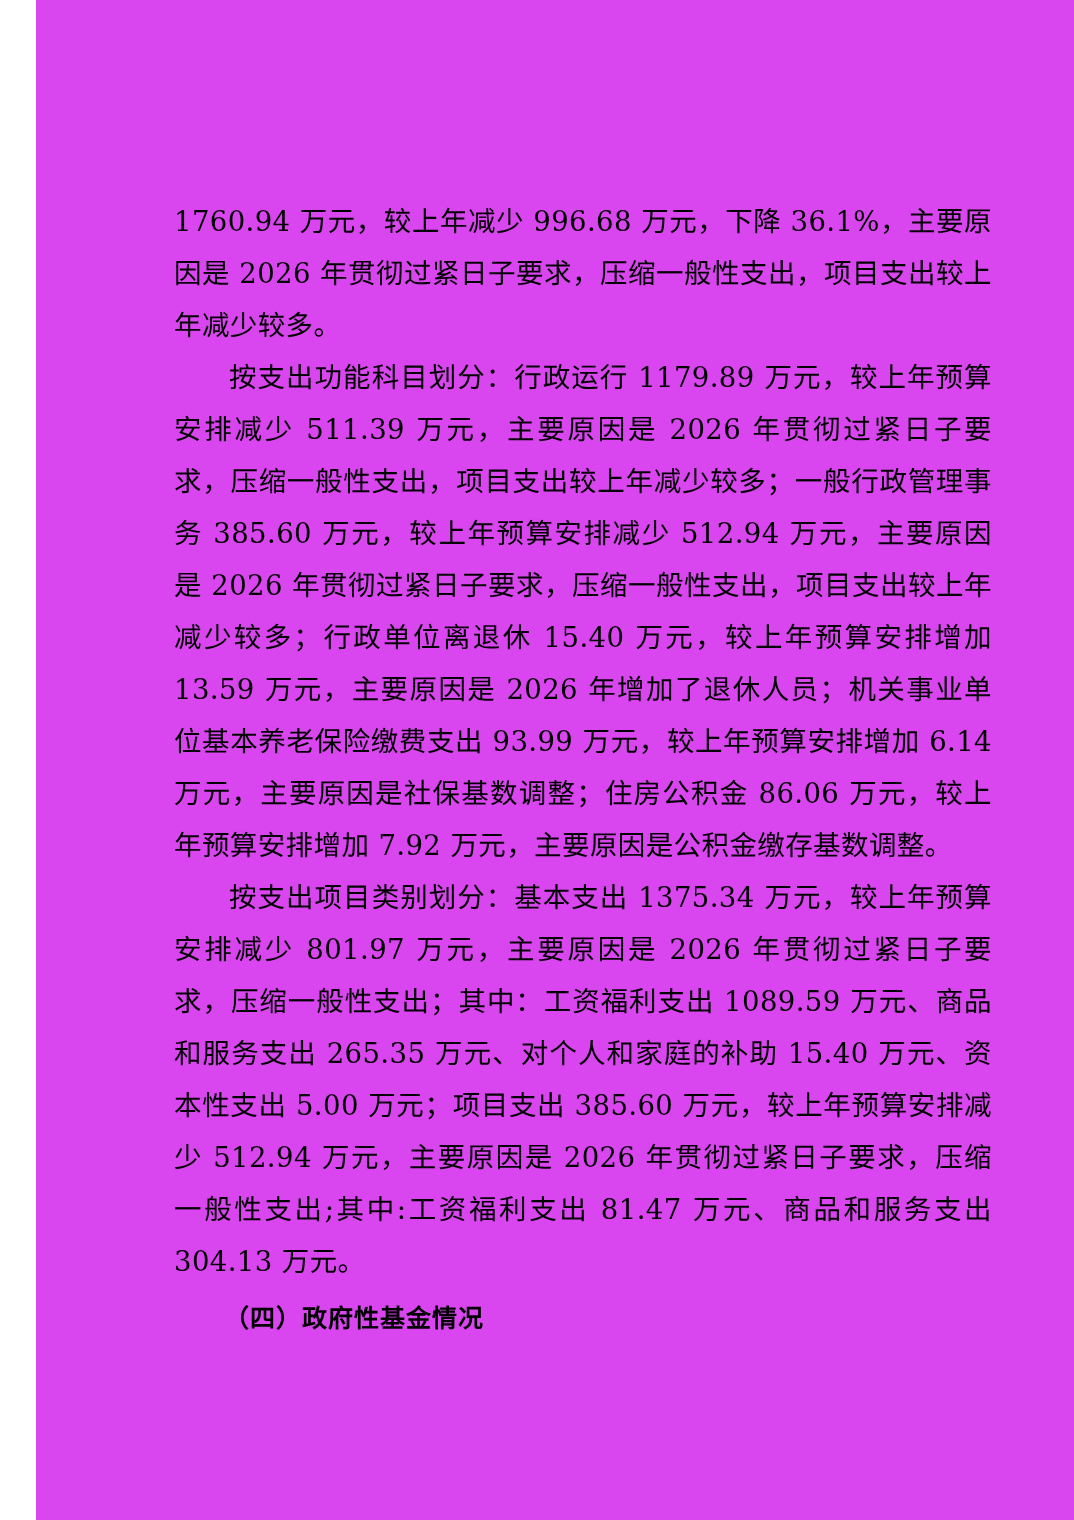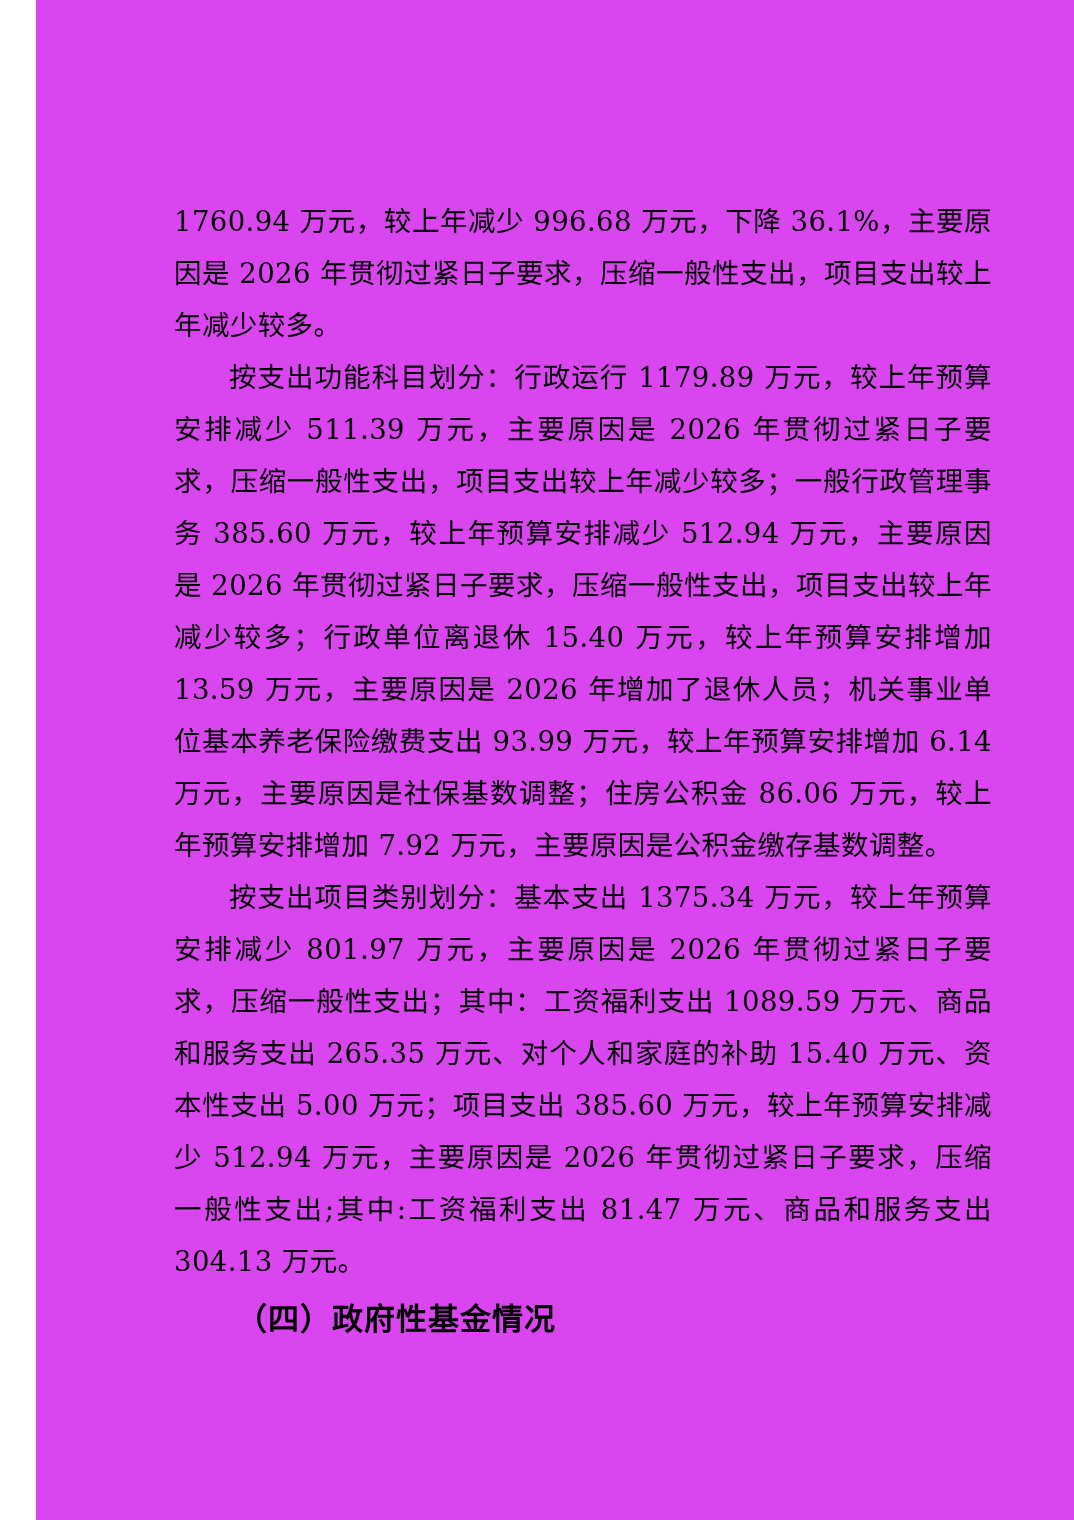--- a/index.html
+++ b/index.html
@@ -31,21 +31,21 @@
     margin: 0 0 0 0;
     text-indent: 0;
   }
   p.indent {
     text-indent: 2em;
   }
   .heading {
     margin: 6px 0 0 0;
     text-indent: 2em;
     font-weight: bold;
-    font-size: 31px;
+    font-size: 25px;
     line-height: 52px;
     letter-spacing: 1px;
   }
 </style>
 </head>
 <body>
 
 <div class="page">
   <div class="doc-body">
 

